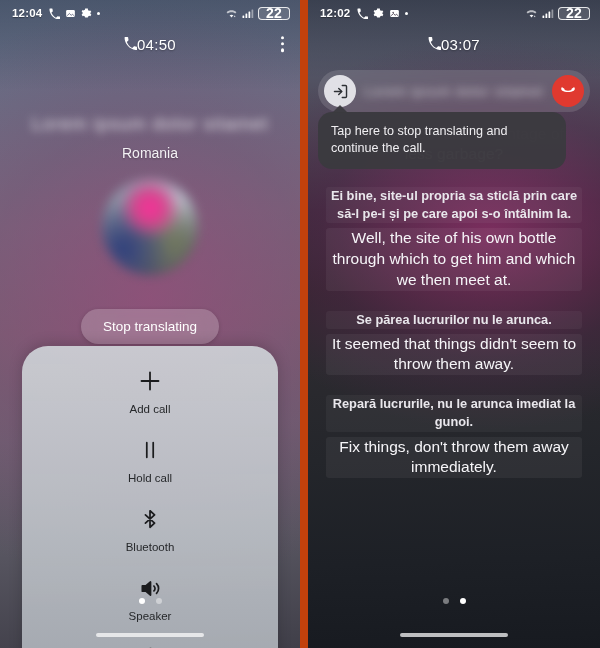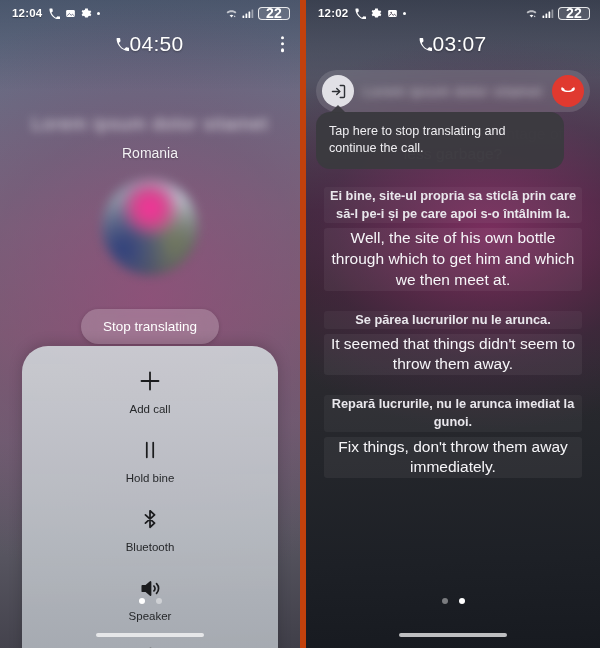--- a/index.html
+++ b/index.html
@@ -5,21 +5,21 @@
   * { margin:0; padding:0; box-sizing:border-box; }
   html,body {
     width:600px; height:648px;
     font-family:"Liberation Sans", sans-serif;
     background:#0d0d10; overflow:hidden;
   }
   .stage { position:relative; width:600px; height:648px; display:flex; }
 
   
   .panel { position:relative; width:300px; height:648px; overflow:hidden; }
-  .panel-right { border-left:6px solid #c2410c; }
+  .panel-right { border-left:8px solid #c2410c; }
 
   
   .bg-left {
     position:absolute; inset:0;
     background:
       radial-gradient(135% 62% at 50% 46%, rgba(150,70,120,.62) 0%, rgba(120,65,105,.30) 42%, rgba(0,0,0,0) 74%),
       linear-gradient(176deg,#5f6f88 0%, #6b6e84 16%, #7a6a80 34%, #7d6478 50%, #6e6273 66%, #585661 82%, #403f49 100%);
   }
   .bg-left:after{
     content:""; position:absolute; inset:0;
@@ -53,21 +53,21 @@
     border:1.4px solid rgba(255,255,255,.85); border-radius:4px;
     min-width:22px; height:13px; display:flex; align-items:center; justify-content:center;
     font-size:14px; font-weight:bold; color:#fff; padding:0 7px; background:rgba(255,255,255,.12);text-decoration:underline;
   }
 
   
   .call-header{
     position:relative; z-index:5; height:36px; display:flex;
     align-items:center; justify-content:center; color:#fff;
   }
-  .call-timer{ display:flex; align-items:center; font-size:21px; letter-spacing:.3px;
+  .call-timer{ display:flex; align-items:center; font-size:15px; letter-spacing:.3px;
                text-shadow:0 1px 2px rgba(0,0,0,.32); }
   .kebab{
     position:absolute; right:16px; top:50%; transform:translateY(-50%);
     display:flex; flex-direction:column; gap:3px; cursor:pointer;
   }
   .kebab i{ width:3.2px;height:3.2px;border-radius:50%;background:#fff;display:block; }
 
   
   .caller-wrap{ position:relative; z-index:5; text-align:center; margin-top:52px; }
   .caller-name{
@@ -252,21 +252,21 @@
           <span class="lbl">Add call</span>
         </div>
 
         <div class="cell">
           <span class="glyph">
             <svg width="22" height="22" viewBox="0 0 24 24" stroke="#1b1c1e" stroke-width="1.9" stroke-linecap="round">
                 <line x1="8.5" y1="4" x2="8.5" y2="20"></line>
                 <line x1="15.5" y1="4" x2="15.5" y2="20"></line>
               </svg>
           </span>
-          <span class="lbl">Hold bine</span>
+          <span class="lbl">Hold call</span>
         </div>
 
         <div class="cell">
           <span class="glyph">
             <svg width="22" height="22" viewBox="0 0 24 24" fill="none" stroke="#1b1c1e" stroke-width="1.9" stroke-linejoin="round" stroke-linecap="round">
                 <path d="M7 7.5L17 16.5 12 21V3l5 4.5L7 16.5"></path>
               </svg>
           </span>
           <span class="lbl">Bluetooth</span>
         </div>

